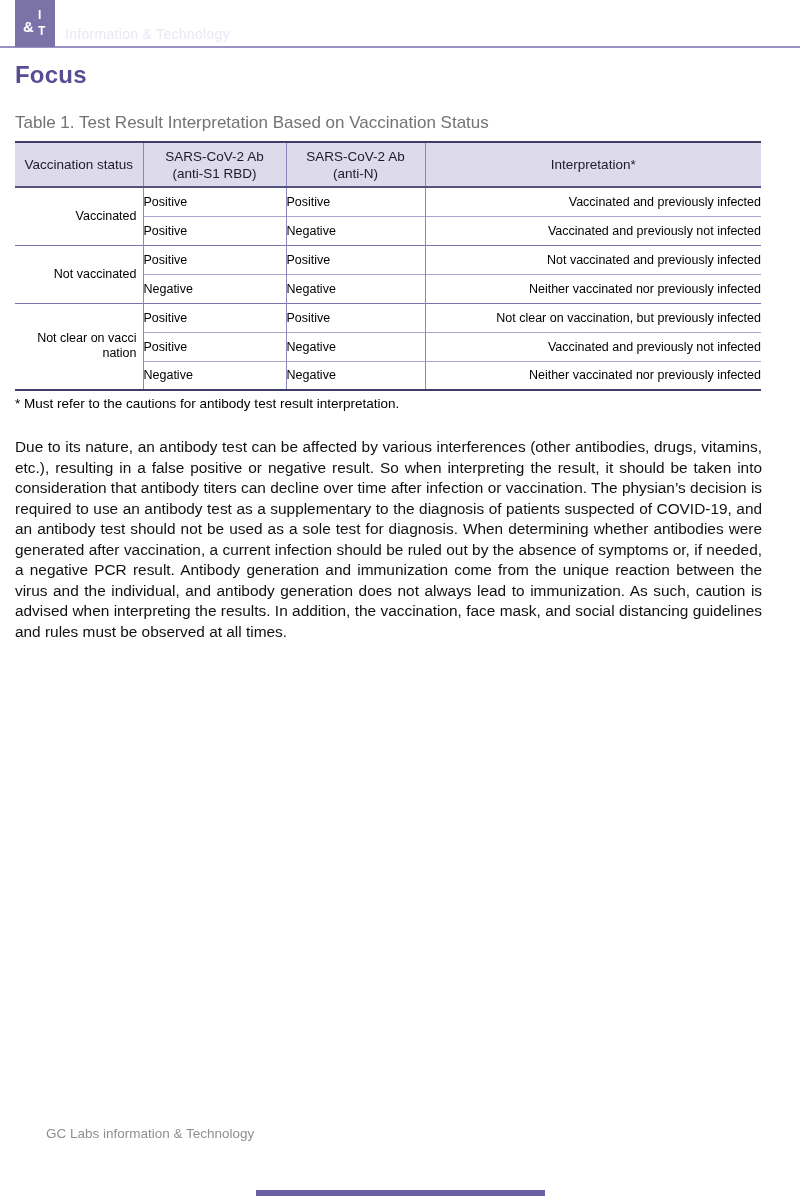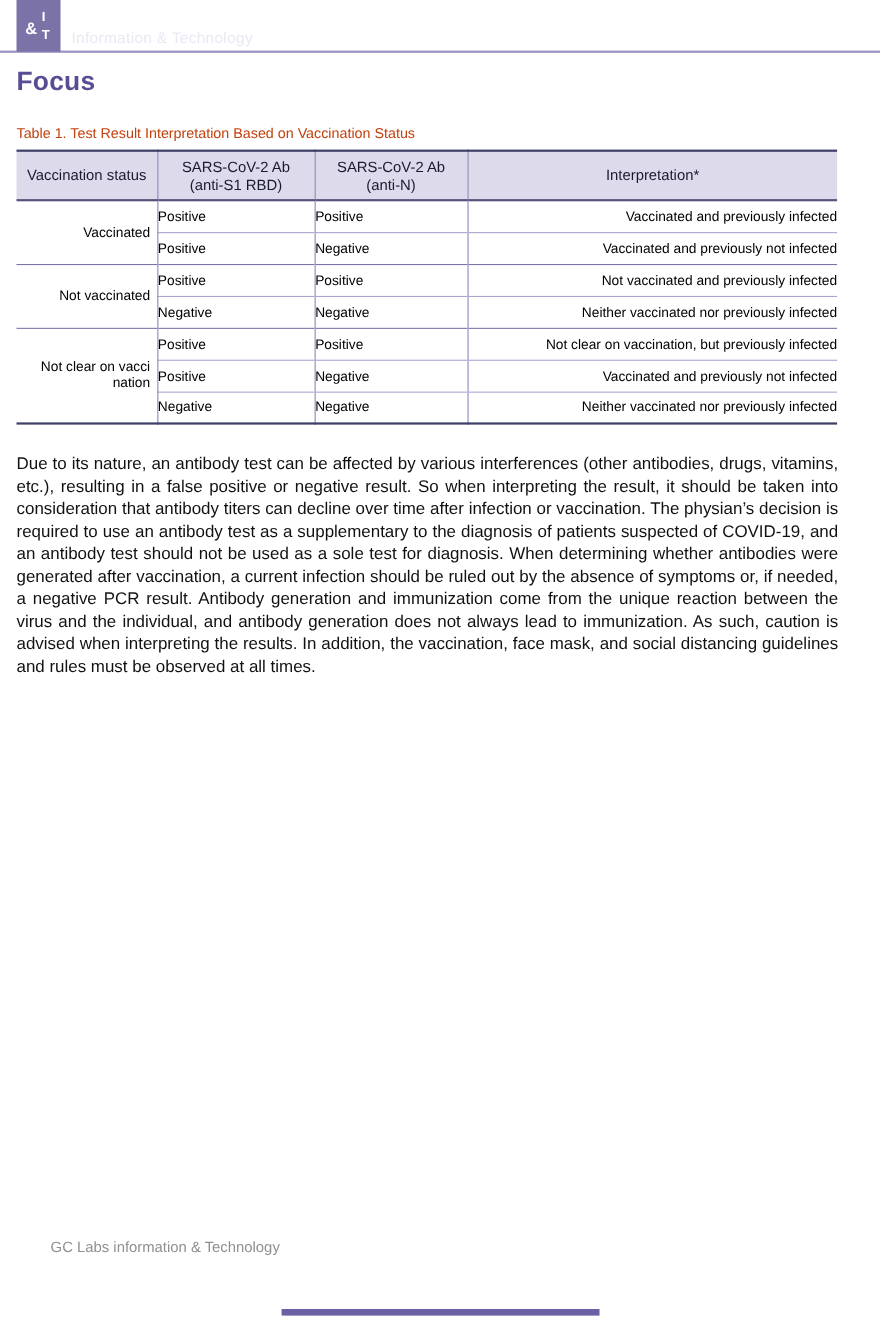--- a/index.html
+++ b/index.html
@@ -29,21 +29,21 @@
   .content { margin: 10px 15px; width: 747px; }
   .focus-heading {
     margin-top: 13px;
     font-size: 24px; font-weight: bold; color: #584d93; letter-spacing: 0.2px;
   }
   .page-title {
     margin-top: 50px;
     font-size: 20px; font-weight: bold; color: #4c478d;
   }
   .page-title .suffix { color: #c6c7e1; font-weight: normal; }
-  .table-caption { margin-top: 24px; font-size: 13px; color: #c2410c; }
+  .table-caption { margin-top: 24px; font-size: 17px; color: #737373; }
   
   table.results {
     margin-top: 8px; width: 746px;
     border-collapse: collapse;
     border-top: 2px solid #3f3e68;
     border-bottom: 2px solid #3f3e68;
     table-layout: fixed;
   }
   table.results col.c1 { width: 128px; }
   table.results col.c2 { width: 143px; }
@@ -162,20 +162,21 @@
         <td class="interp">Vaccinated and previously not infected</td>
       </tr>
       <tr>
         <td class="result">Negative</td>
         <td class="result">Negative</td>
         <td class="interp">Neither vaccinated nor previously infected</td>
       </tr>
     </tbody>
   </table>
 
+  <div class="footnote">* Must refer to the cautions for antibody test result interpretation.</div>
 
 
   <div class="body-paragraph">Due to its nature, an antibody test can be affected by various interferences (other antibodies, drugs, vitamins, etc.), resulting in a false positive or negative result. So when interpreting the result, it should be taken into consideration that antibody titers can decline over time after infection or vaccination. The physian’s decision is required to use an antibody test as a supplementary to the diagnosis of patients suspected of COVID-19, and an antibody test should not be used as a sole test for diagnosis. When determining whether antibodies were generated after vaccination, a current infection should be ruled out by the absence of symptoms or, if needed, a negative PCR result. Antibody generation and immunization come from the unique reaction between the virus and the individual, and antibody generation does not always lead to immunization. As such, caution is advised when interpreting the results. In addition, the vaccination, face mask, and social distancing guidelines and rules must be observed at all times.</div>
 
 </div>
 
 <div class="footer-text">GC Labs information &amp; Technology</div>
 <div class="footer-accent-bar"></div>
 
 </body></html>

